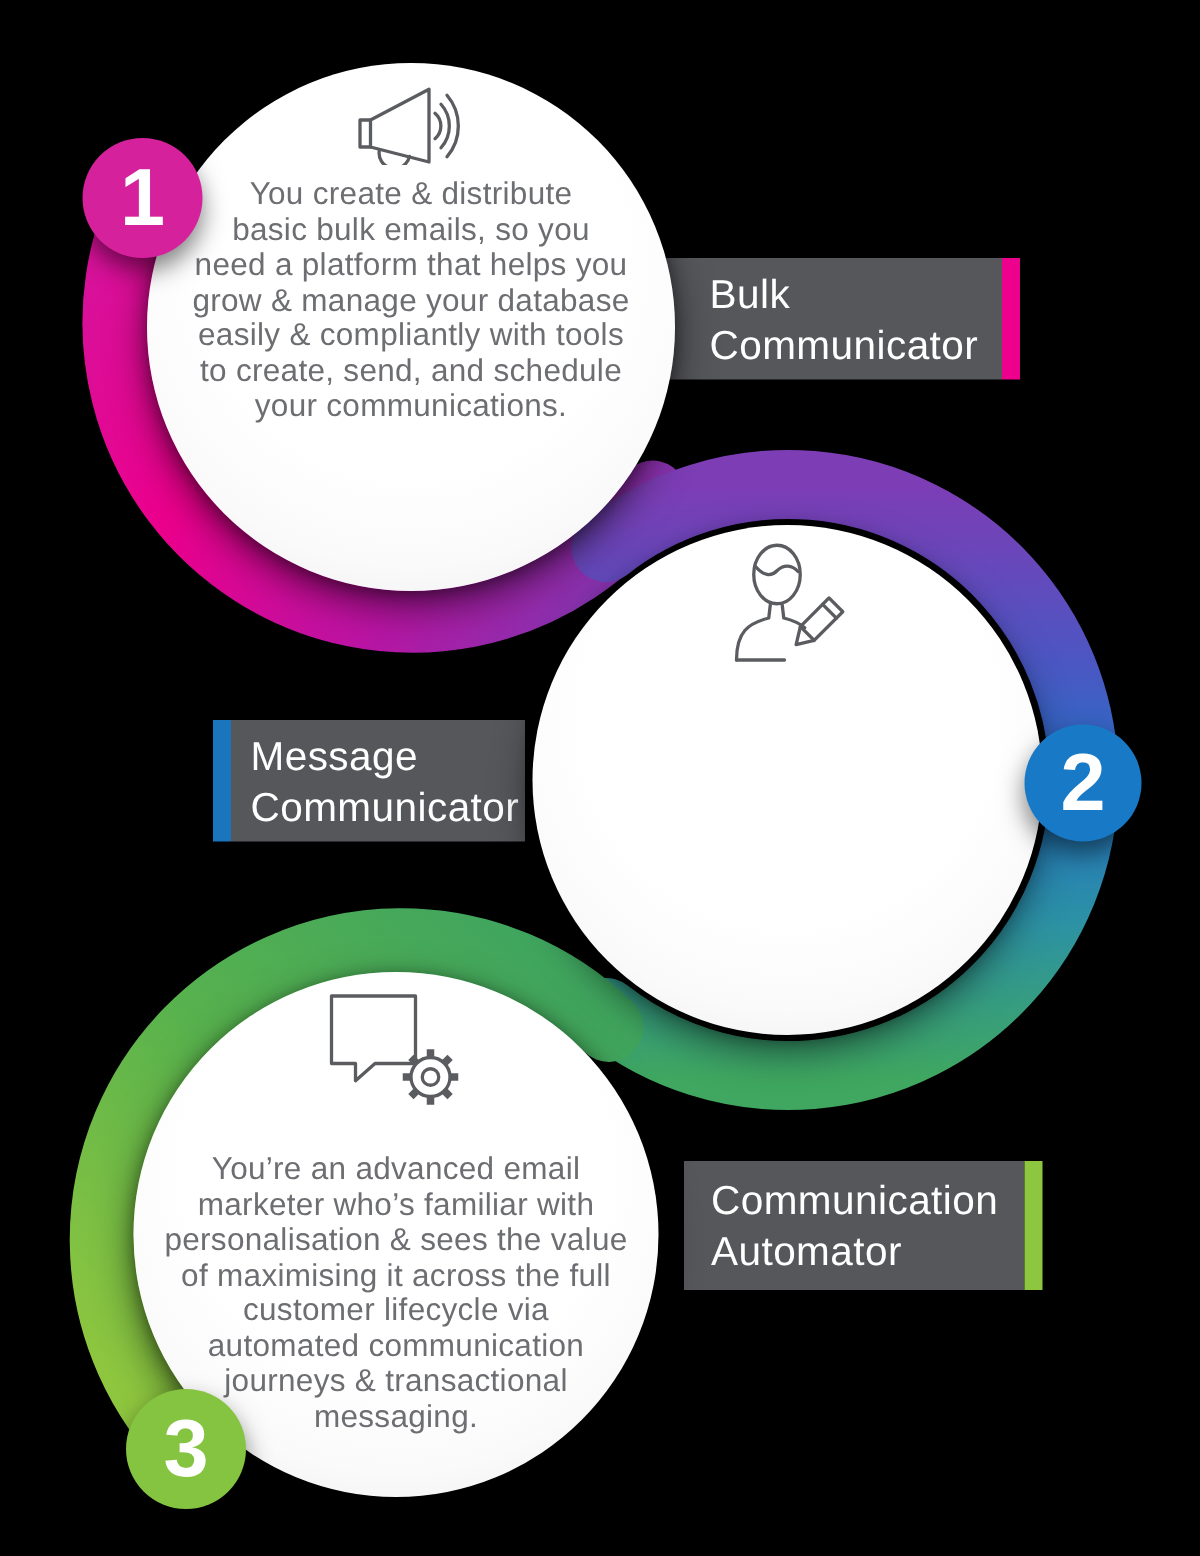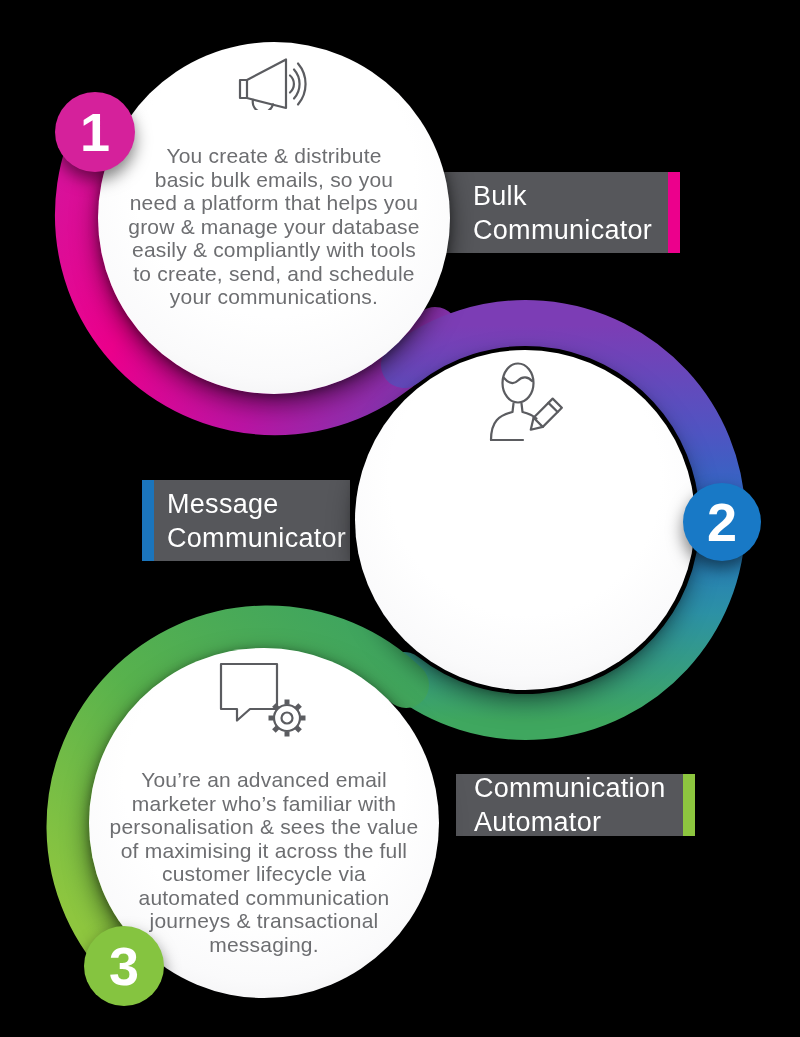--- a/index.html
+++ b/index.html
@@ -9,21 +9,21 @@
   
   .circle{position:absolute;border-radius:50%;
           background:radial-gradient(circle at 50% 38%, #FFFFFF 50%, #FAFAFB 72%, #EDEDEF 92%, #E7E7EA 100%);
           box-shadow:0 10px 26px rgba(0,0,0,.55), 0 2px 10px rgba(0,0,0,.35);
           display:flex;flex-direction:column;align-items:center;box-sizing:border-box;}
   .c1{left:98px;top:42px;width:352px;height:352px;padding-top:16px;}
   .c2{left:355px;top:350px;width:340px;height:340px;padding-top:12px;}
   .c3{left:89px;top:648px;width:350px;height:350px;padding-top:14px;}
   .desc{white-space:pre-line;text-align:center;color:var(--body-text,#6D6E71);
         font-size:21px;line-height:23.5px;letter-spacing:.2px;}
-  .c1 .desc{margin-top:34px;}
+  .c1 .desc{margin-top:8px;}
   .c2 .desc{margin-top:6px;}
   .c3 .desc{margin-top:26px;}
   .icon{display:block;}
   .icon path,.icon ellipse,.icon circle,.icon rect,.icon line{stroke:var(--icon-stroke,#5B5C60);}
   
   .badge{position:absolute;border-radius:50%;display:flex;align-items:center;justify-content:center;
          color:#fff;font-weight:bold;font-size:54px;box-shadow:0 8px 16px rgba(0,0,0,.5);}
   .b1{left:55px;top:92px;width:80px;height:80px;background:var(--badge1,#D5219B);}
   .b2{left:683px;top:483px;width:78px;height:78px;background:var(--badge2,#1879C6);}
   .b3{left:84px;top:926px;width:80px;height:80px;background:var(--badge3,#85C440);}
@@ -32,21 +32,21 @@
   .label-box{background:var(--label-bg,#56575B);color:var(--label-text,#fff);
              display:flex;align-items:center;box-sizing:border-box;}
   .label-text{white-space:pre-line;font-size:27px;line-height:34px;letter-spacing:.3px;}
   .label-bar{width:12px;}
   .l1{left:440px;top:172px;height:81px;}
   .l1 .label-box{width:228px;padding-left:33px;}
   .l1 .label-bar{background:var(--bar1,#EC008C);}
   .l2{left:142px;top:480px;height:81px;}
   .l2 .label-box{width:196px;padding-left:13px;}
   .l2 .label-bar{background:var(--bar2,#1B75BC);}
-  .l3{left:440px;top:774px;height:62px;padding-left:16px;}
+  .l3{left:440px;top:774px;height:86px;padding-left:16px;}
   .l3 .label-box{width:227px;padding-left:18px;}
   .l3 .label-bar{background:var(--bar3,#8DC63F);}
 </style>
 </head>
 <body>
 
 <div class="stage">
 
   <svg class="rings" width="800" height="1037" viewBox="0 0 800 1037" aria-hidden="true">
     <defs>

